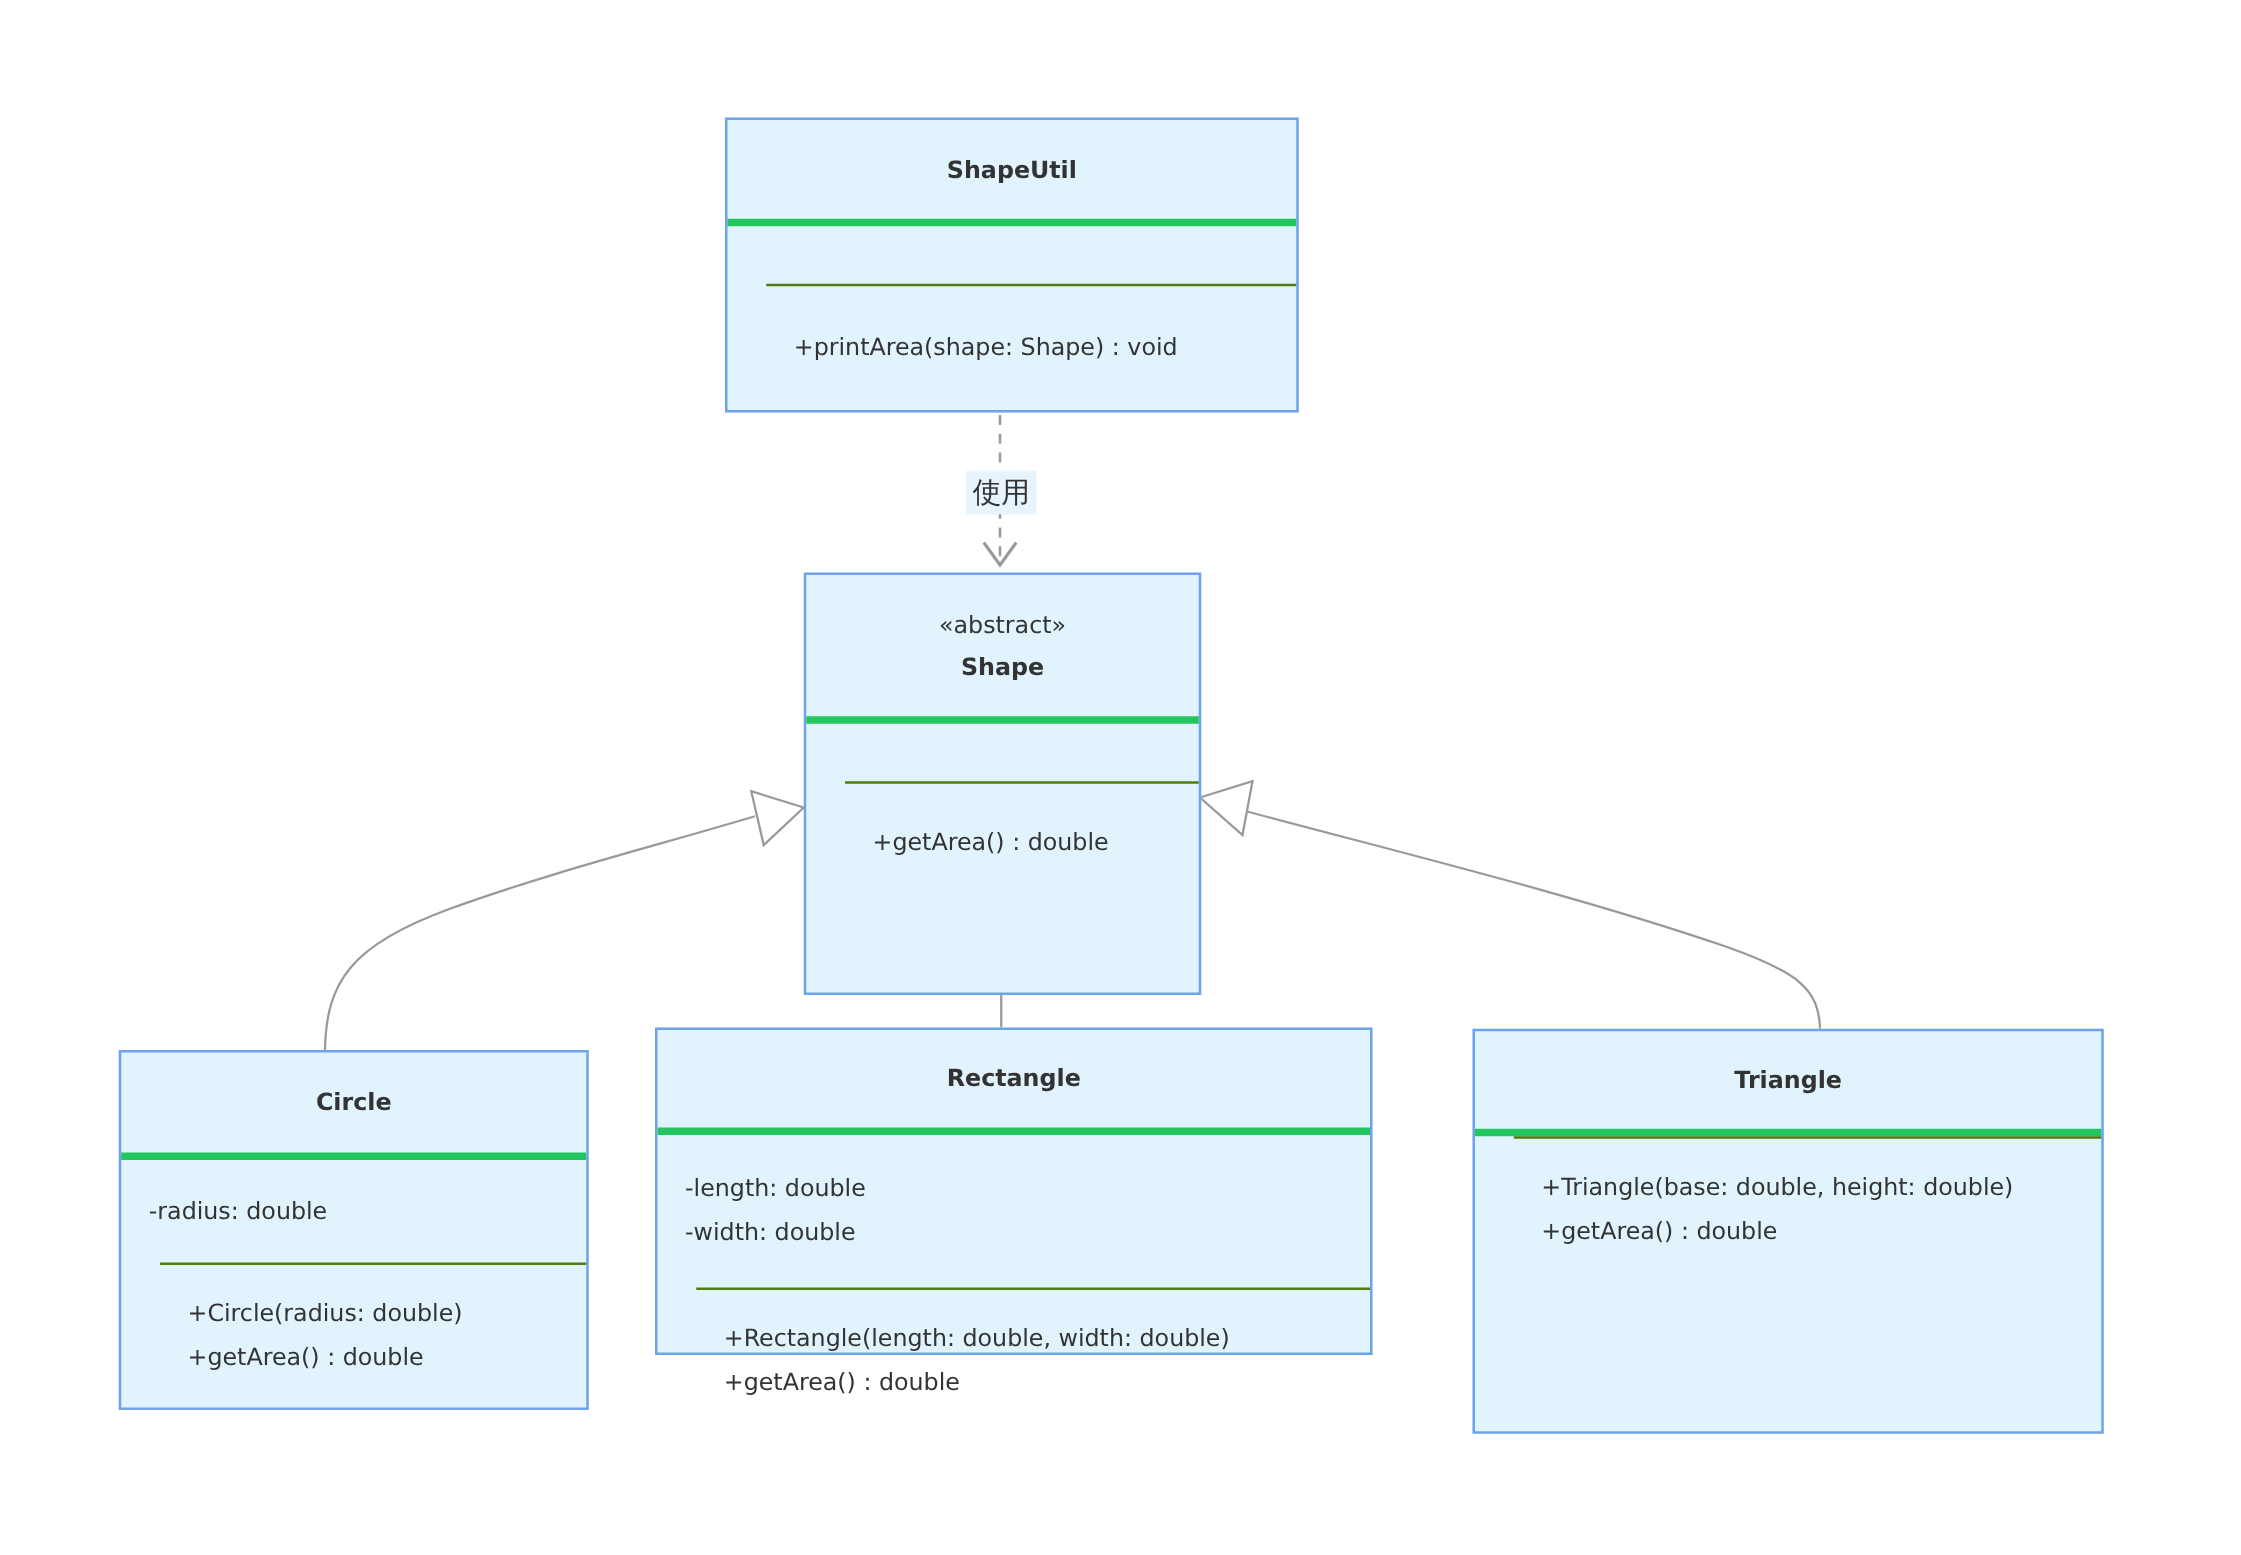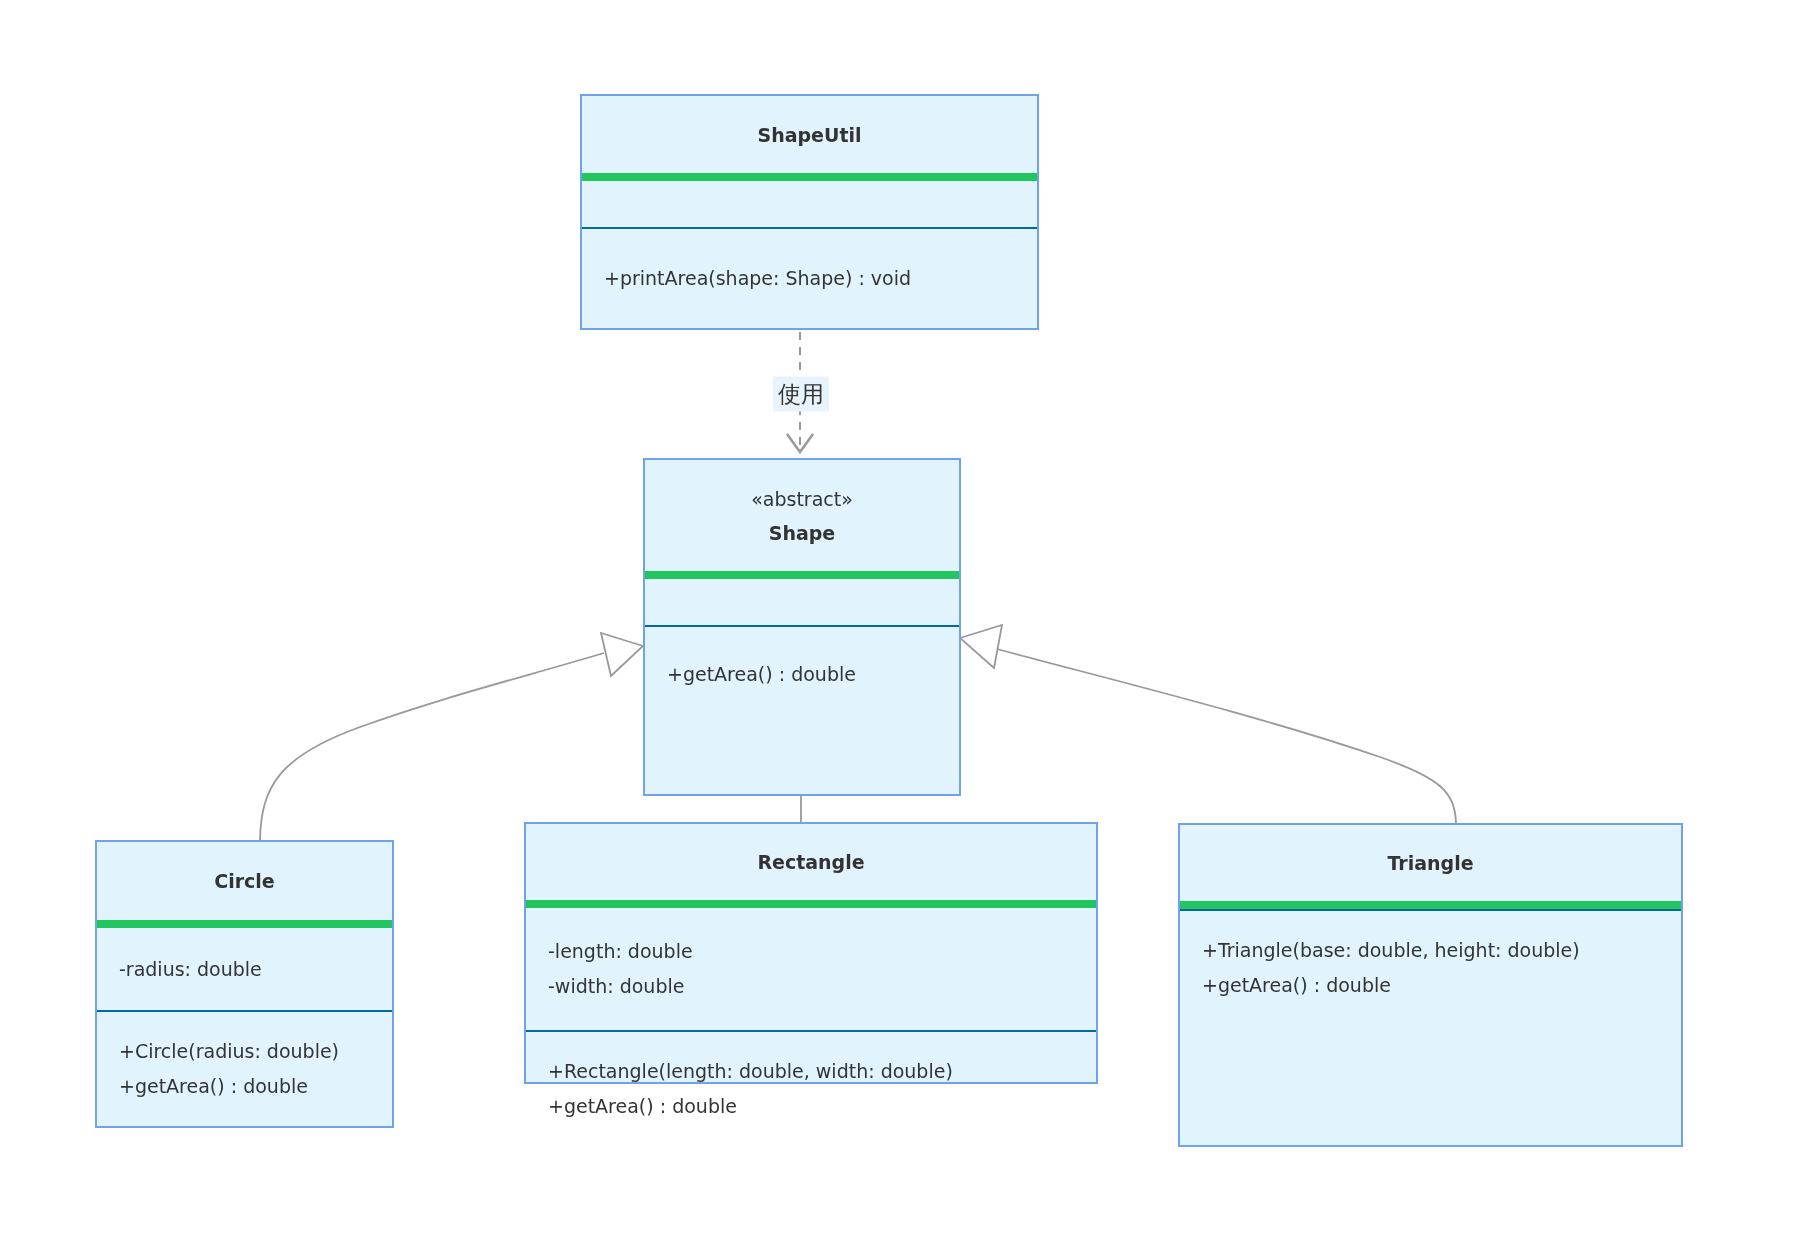--- a/index.html
+++ b/index.html
@@ -15,31 +15,31 @@
   .klass {
     position:absolute;
     background:#E1F4FD;
     border:2px solid #6FA2E8;
     box-sizing:border-box;
     color:#333333;
   }
   .k-title {
     display:flex; flex-direction:column; align-items:center; justify-content:center;
     font-weight:bold; font-size:19px;
-    border-bottom:8px solid #22c55e;
+    border-bottom:6px solid #22c55e;
     box-sizing:border-box;
     line-height:34px;
   }
   .k-ann { font-weight:normal; }
   .k-attrs, .k-methods {
     display:flex; flex-direction:column; justify-content:center;
     padding-left:22px; font-size:19px; line-height:35px;
     box-sizing:border-box;
   }
-  .k-methods { border-top:2px solid #0369a1; }
+  .k-methods { border-top:2px solid #4d7c0f;margin-left:31px; }
   .edge-label {
     position:absolute;
     background:#E8F4FD;
     color:#333333;
     font-size:23px;
     padding:2px 5px;
     transform:translate(-50%,-50%);
     white-space:nowrap;
   }
 </style>
@@ -77,21 +77,21 @@
     <div class="k-title" style="height:119px;">
       <span class="k-ann">«abstract»</span>
       <span>Shape</span>
     </div>
     <div class="k-attrs" style="height:46px;"></div>
     <div class="k-methods" style="height:96px;">
       <div>+getArea() : double</div>
     </div>
   </div>
 
-  <div class="klass" style="left:95px; top:840px; width:299px; height:288px;">
+  <div class="klass" style="left:95px; top:840px; width:376px; height:288px;">
     <div class="k-title" style="height:86px;">Circle</div>
     <div class="k-attrs" style="height:82px;">
       <div>-radius: double</div>
     </div>
     <div class="k-methods" style="height:116px;">
       <div>+Circle(radius: double)</div>
       <div>+getArea() : double</div>
     </div>
   </div>
 

